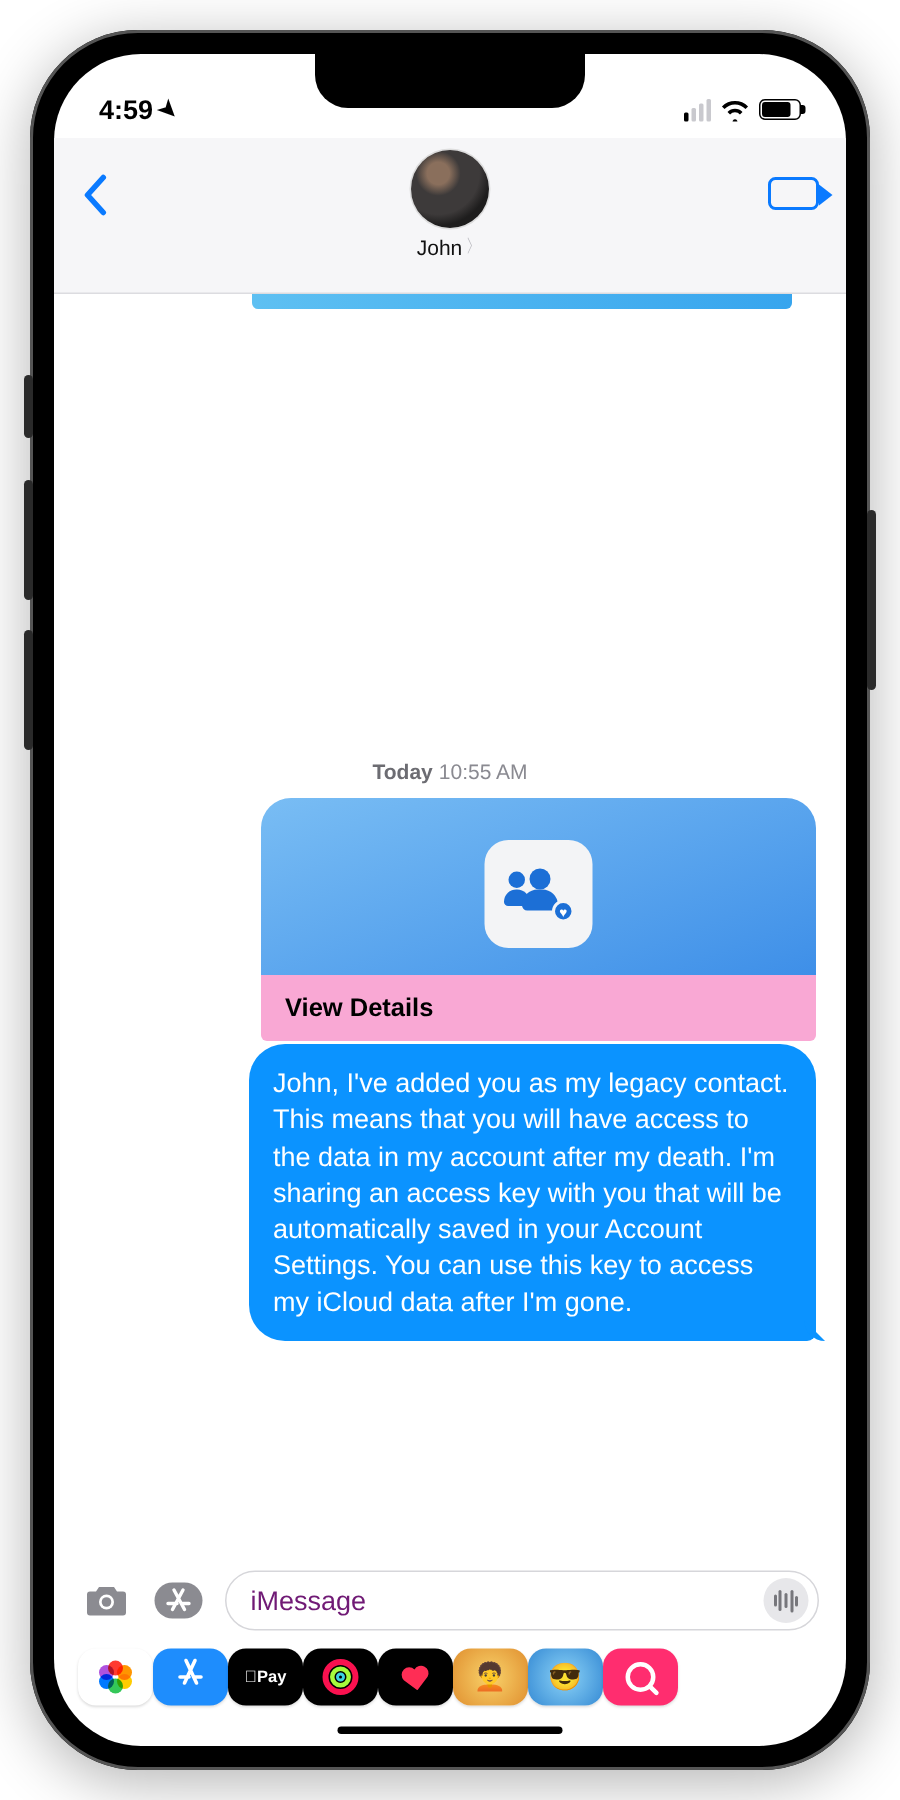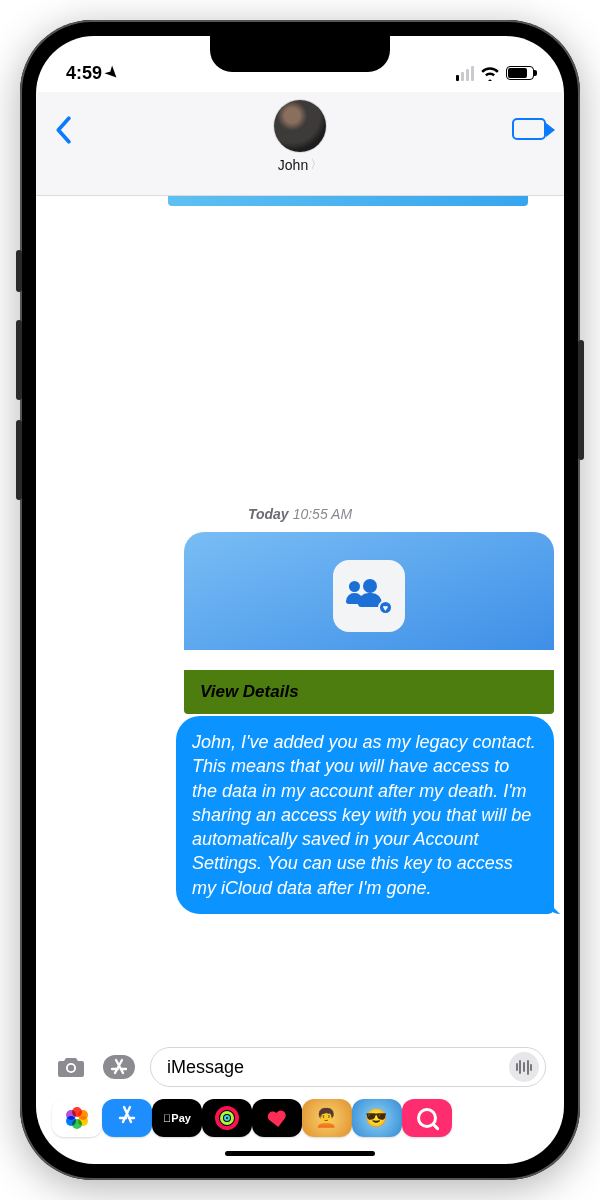--- a/index.html
+++ b/index.html
@@ -112,22 +112,21 @@
     margin: 0 36px 0 auto;
     width: 360px;
     height: 10px;
     background: linear-gradient(90deg,#5ec0f2,#37a5ee);
     border-radius: 0 0 4px 4px;
   }
   
   .chat {
     flex:1;
     position:relative;
-    padding: 0 10px;
-    font-style: italic;
+    padding: 0 20px;
   }
   .timestamp {
     text-align:center;
     color:#8a8a91;
     font-size:14px;
     margin-top: 300px;
     margin-bottom:10px;
   }
   .timestamp b { color:#6c6c72; font-weight:600; margin-right:4px;}
   .card {
@@ -148,26 +147,25 @@
   .people-icon{position:relative;width:42px;height:34px;}
   .people-icon .h1{width:11px;height:11px;border-radius:50%;background:#1c6fd6;position:absolute;left:1px;top:2px;}
   .people-icon .b1{width:17px;height:11px;border-radius:9px 9px 3px 3px;background:#1c6fd6;position:absolute;left:-2px;top:14px;}
   .people-icon .h2{width:14px;height:14px;border-radius:50%;background:#1c6fd6;position:absolute;left:15px;top:0;}
   .people-icon .b2{width:24px;height:14px;border-radius:12px 12px 4px 4px;background:#1c6fd6;position:absolute;left:10px;top:14px;}
   .people-icon .heart{width:15px;height:15px;border-radius:50%;background:#1c6fd6;border:2.4px solid #f3f4f6;position:absolute;right:-3px;bottom:-2px;display:flex;align-items:center;justify-content:center;color:#fff;font-size:9px;}
   .card-title {
     color:#fff; font-weight:700; font-size:17px; align-self:flex-start;
   }
   .card-bottom {
-    background:#4d7c0f;
+    background:#f9a8d4;
     padding: 12px 16px;
     font-weight:700;
     font-size:17px;
     color:#000;
-    margin-top:20px;
   }
   .bubble {
     margin-left:auto;
     width: 378px;
     background:#0b93ff;
     color:#fff;
     padding: 14px 16px;
     border-radius: 24px;
     border-bottom-right-radius: 6px;
     font-size:18px;
@@ -191,21 +189,21 @@
     padding: 10px 18px 6px;
   }
   .ic-btn { width:34px; height:30px; color:#8b8b91; display:flex; align-items:center; justify-content:center; font-size:26px;}
   .compose {
     flex:1;
     height:40px;
     border:1.4px solid #d6d6da;
     border-radius:20px;
     display:flex; align-items:center;
     padding: 0 6px 0 16px;
-    color:#000000;
+    color:#701a75;
     font-size:18px;
   }
   .compose span { flex:1; }
   .audio-btn {
     width:30px; height:30px; border-radius:50%;
     background:#e7e7ea;
     display:flex; align-items:center; justify-content:center; gap:1.5px;
   }
   .audio-btn i{width:2.2px;background:#77777c;border-radius:2px;}
   .audio-btn i:nth-child(1){height:8px;}

